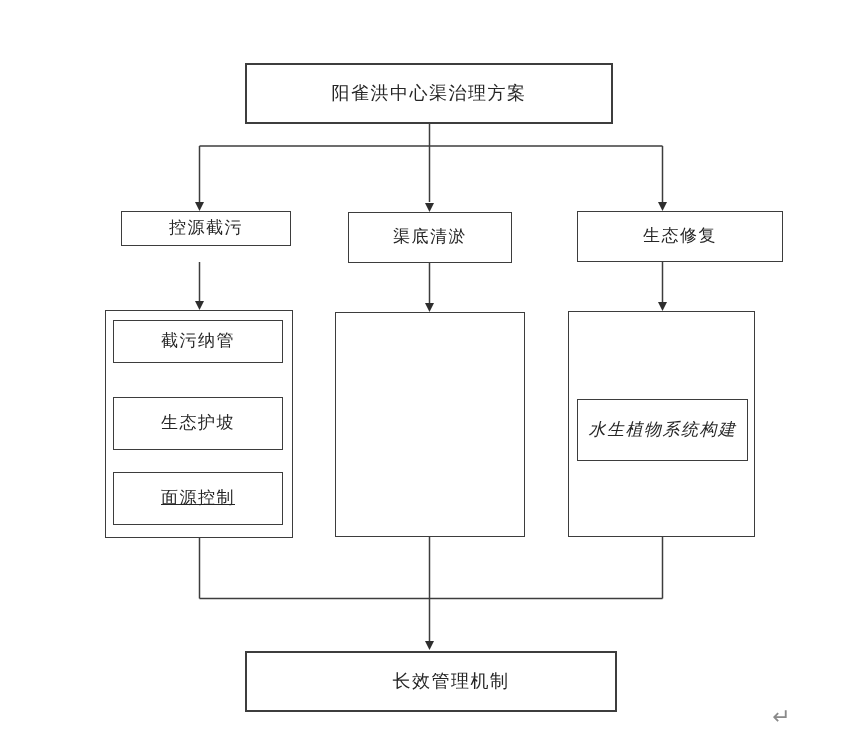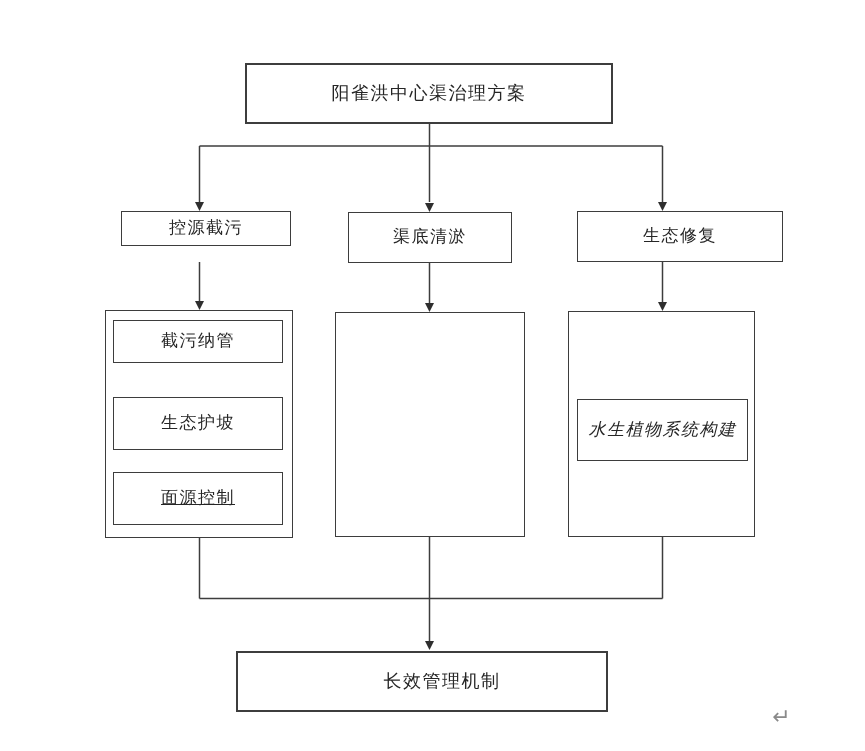--- a/index.html
+++ b/index.html
@@ -89,17 +89,17 @@
   <div class="group" style="left:335px;top:312px;width:190px;height:225px;"></div>
   <div class="group" style="left:568px;top:311px;width:187px;height:226px;"></div>
 
   <div class="box" style="left:113px;top:320px;width:170px;height:43px;">截污纳管</div>
   <div class="box" style="left:113px;top:397px;width:170px;height:53px;">生态护坡</div>
   <div class="box" style="left:113px;top:472px;width:170px;height:53px;text-decoration:underline;">面源控制</div>
 
 
   <div class="box" style="left:577px;top:399px;width:171px;height:62px;font-style:italic;">水生植物系统构建</div>
 
-  <div class="box major" style="left:236px;top:651px;width:372px;height:61px;padding-left:40px;">长效管理机制</div>
+  <div class="box major" style="left:245px;top:651px;width:372px;height:61px;padding-left:40px;">长效管理机制</div>
 
   <span class="return-mark" style="left:772px;top:706px;">↵</span>
 
 </div>
 
 </body></html>

